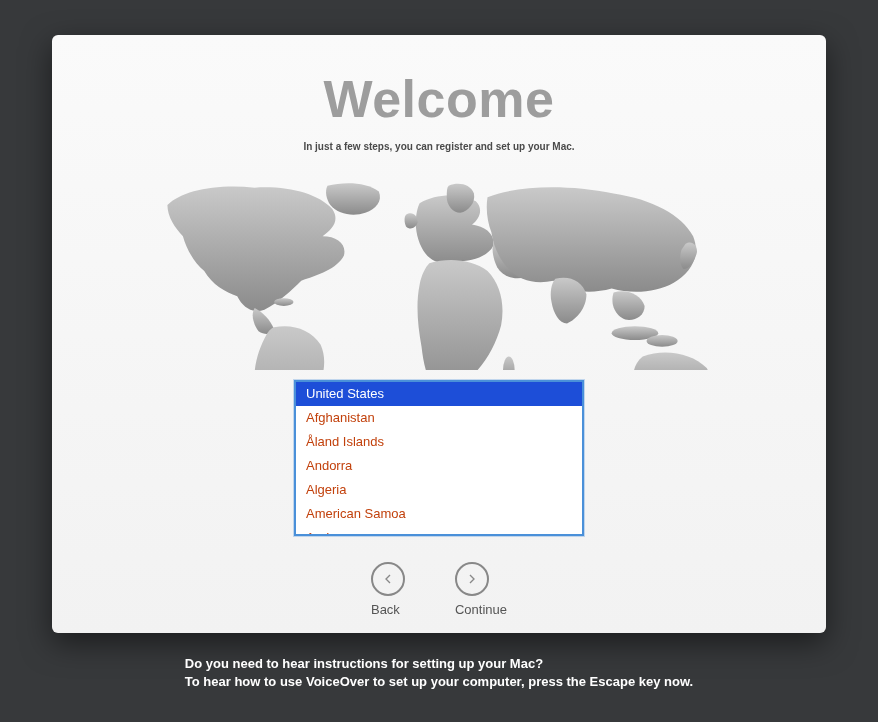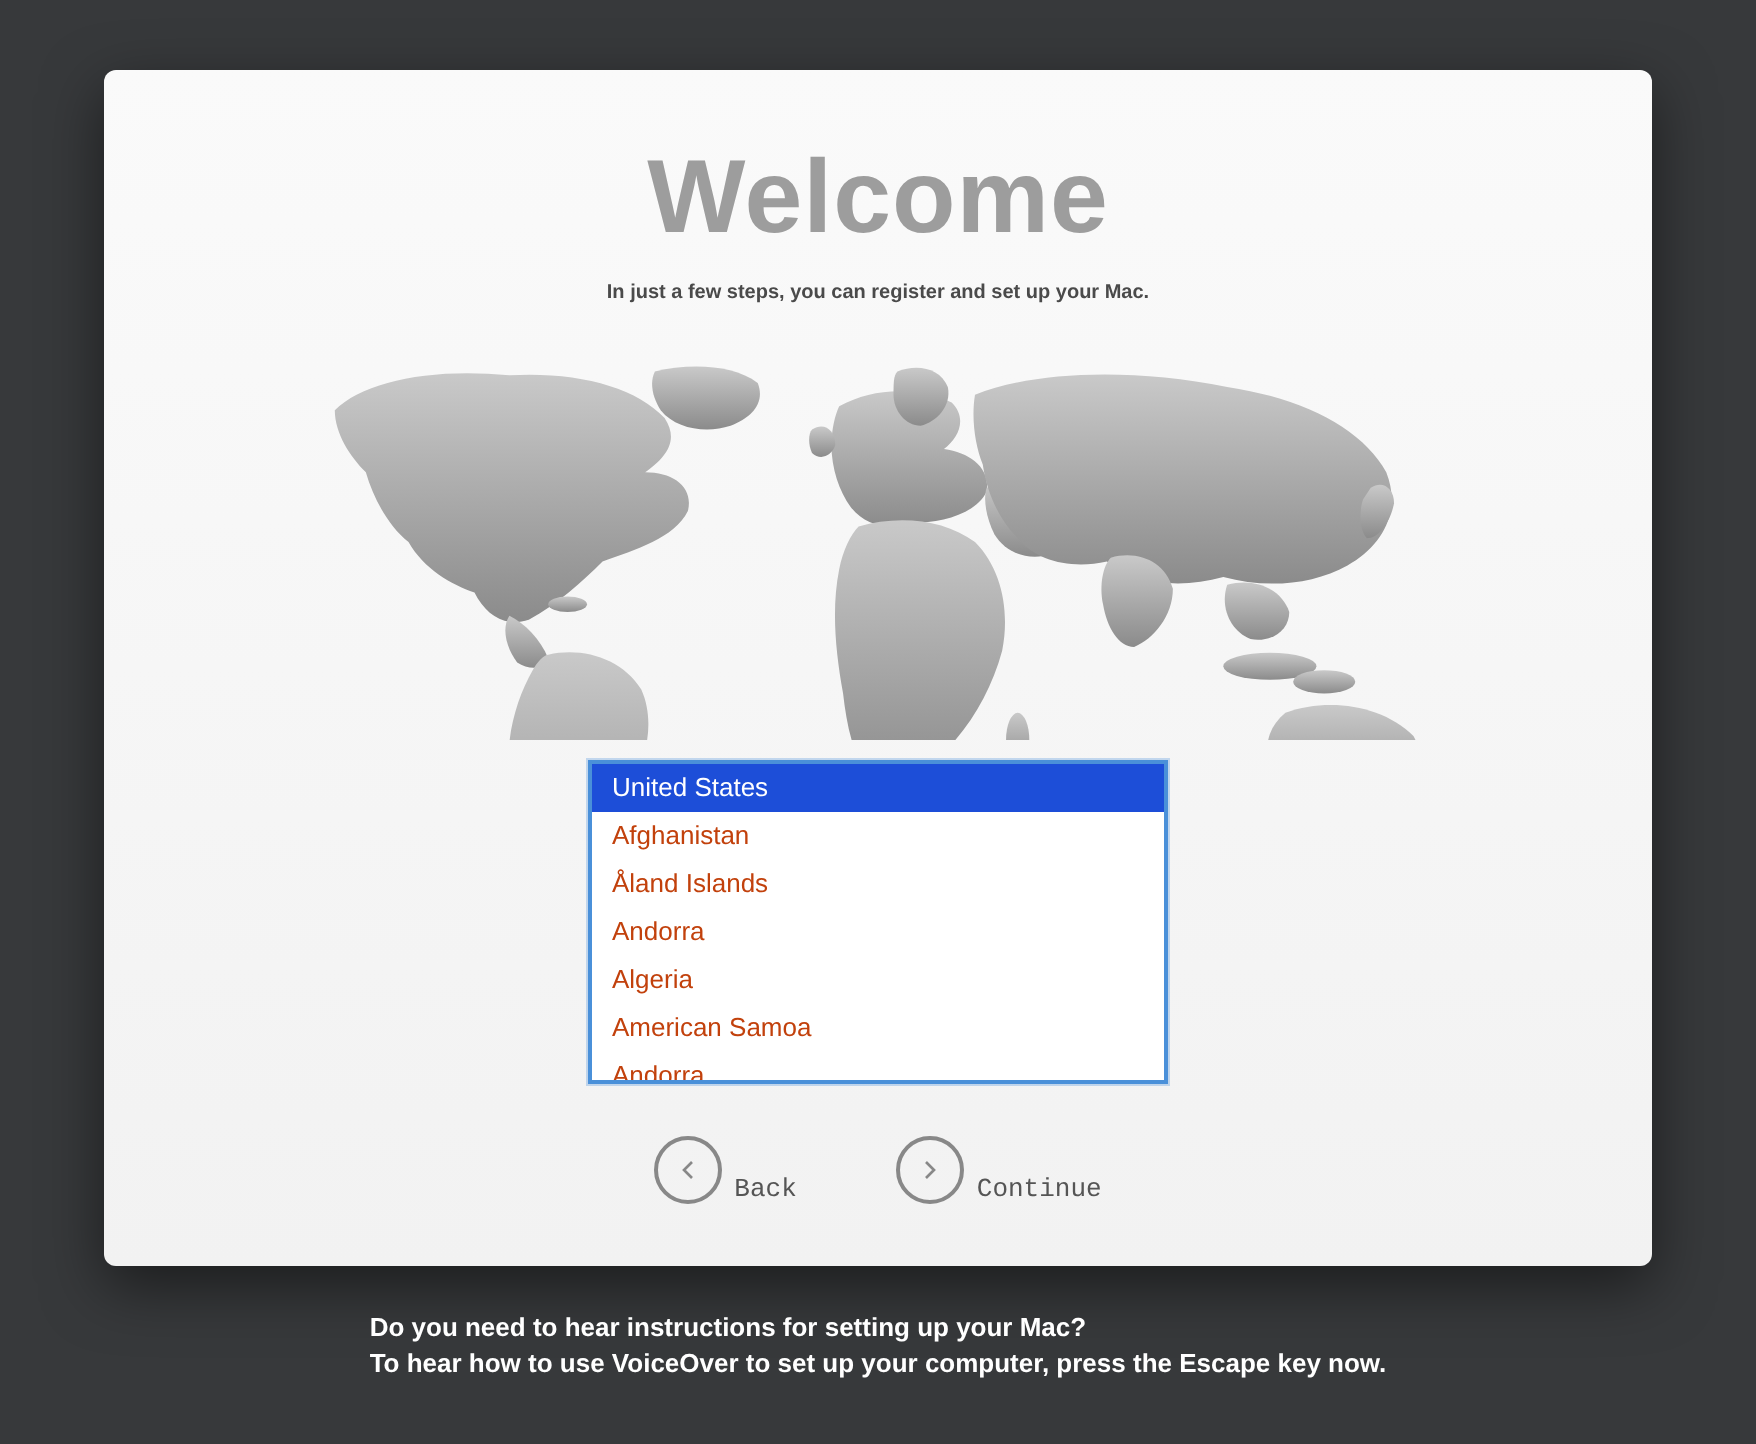--- a/index.html
+++ b/index.html
@@ -74,27 +74,27 @@
       background: #1d4ed8;
       color: #fff;
     }
     .nav-buttons {
       margin-top: 26px;
       display: flex;
       gap: 50px;
     }
     .nav-button {
       display: flex;
-      flex-direction: row;
-      align-items: flex-end;
+      flex-direction: column;
+      align-items: flex-start;
       gap: 6px;
       cursor: pointer;
       background: none;
       border: none;
-      font-family: Liberation Mono, monospace;
+      font-family: Liberation Sans, sans-serif;
     }
     .nav-button-circle {
       width: 34px;
       height: 34px;
       border: 2px solid #888;
       border-radius: 50%;
       display: flex;
       align-items: center;
       justify-content: center;
     }

